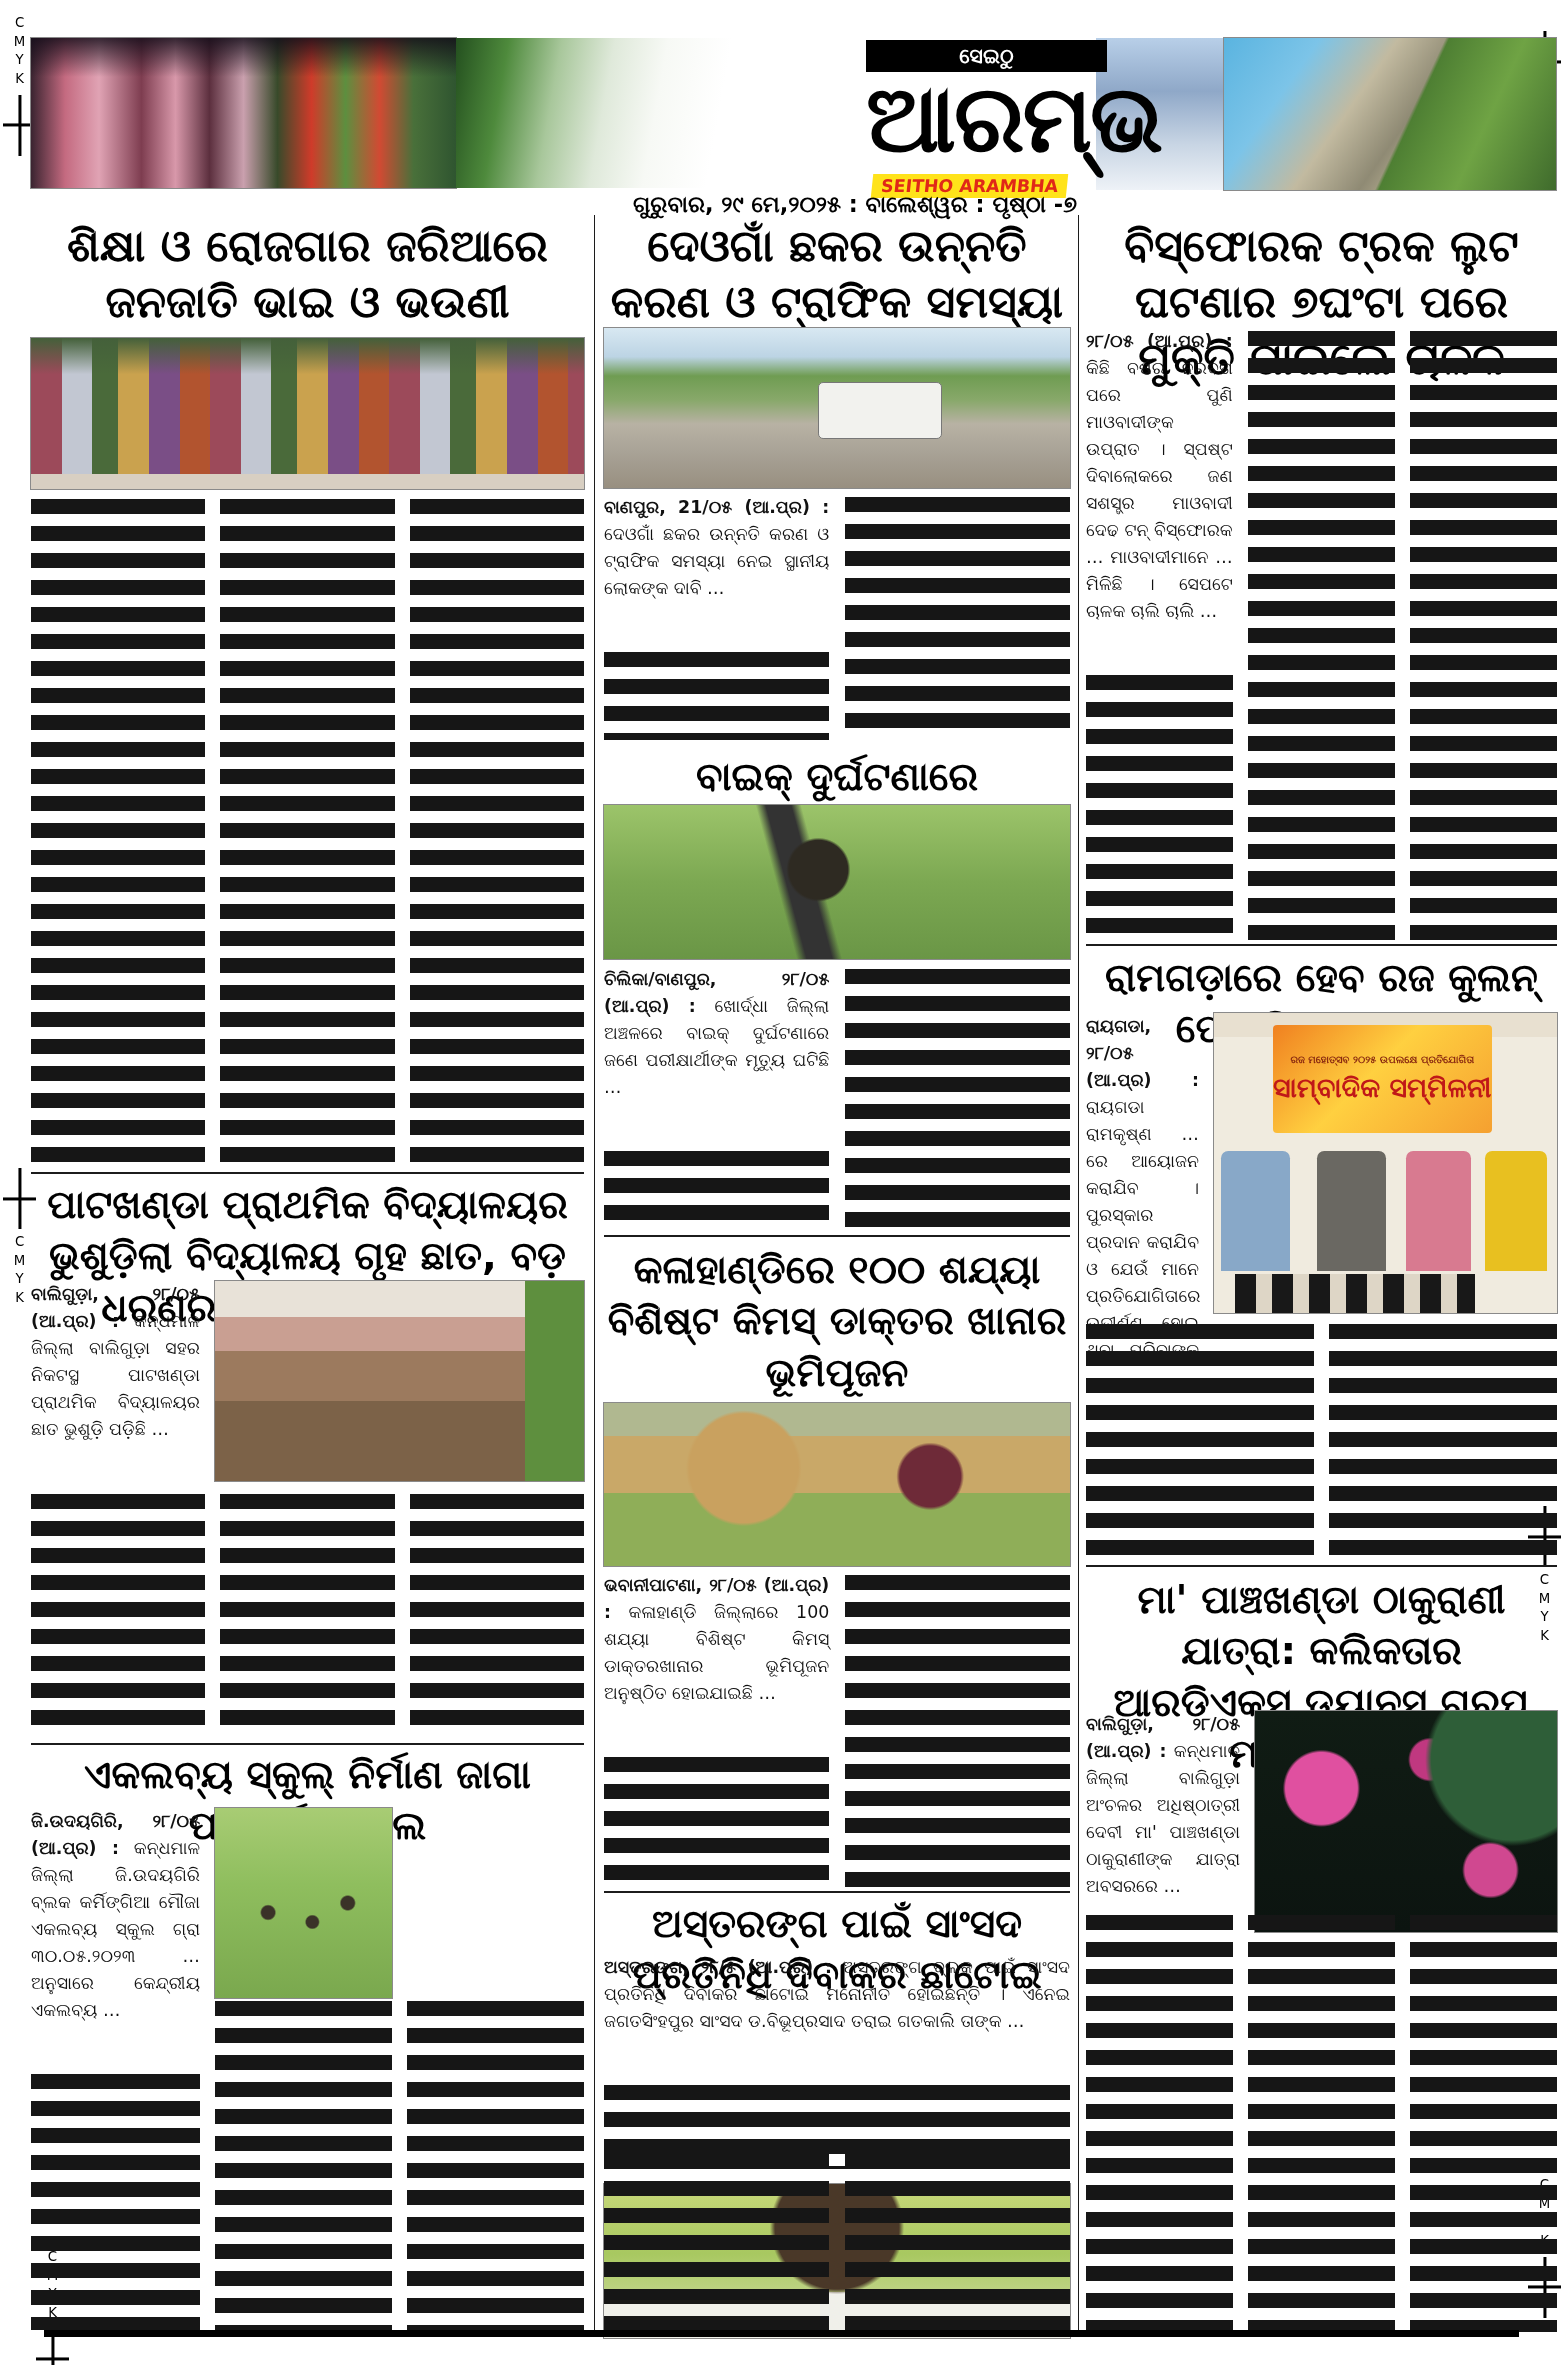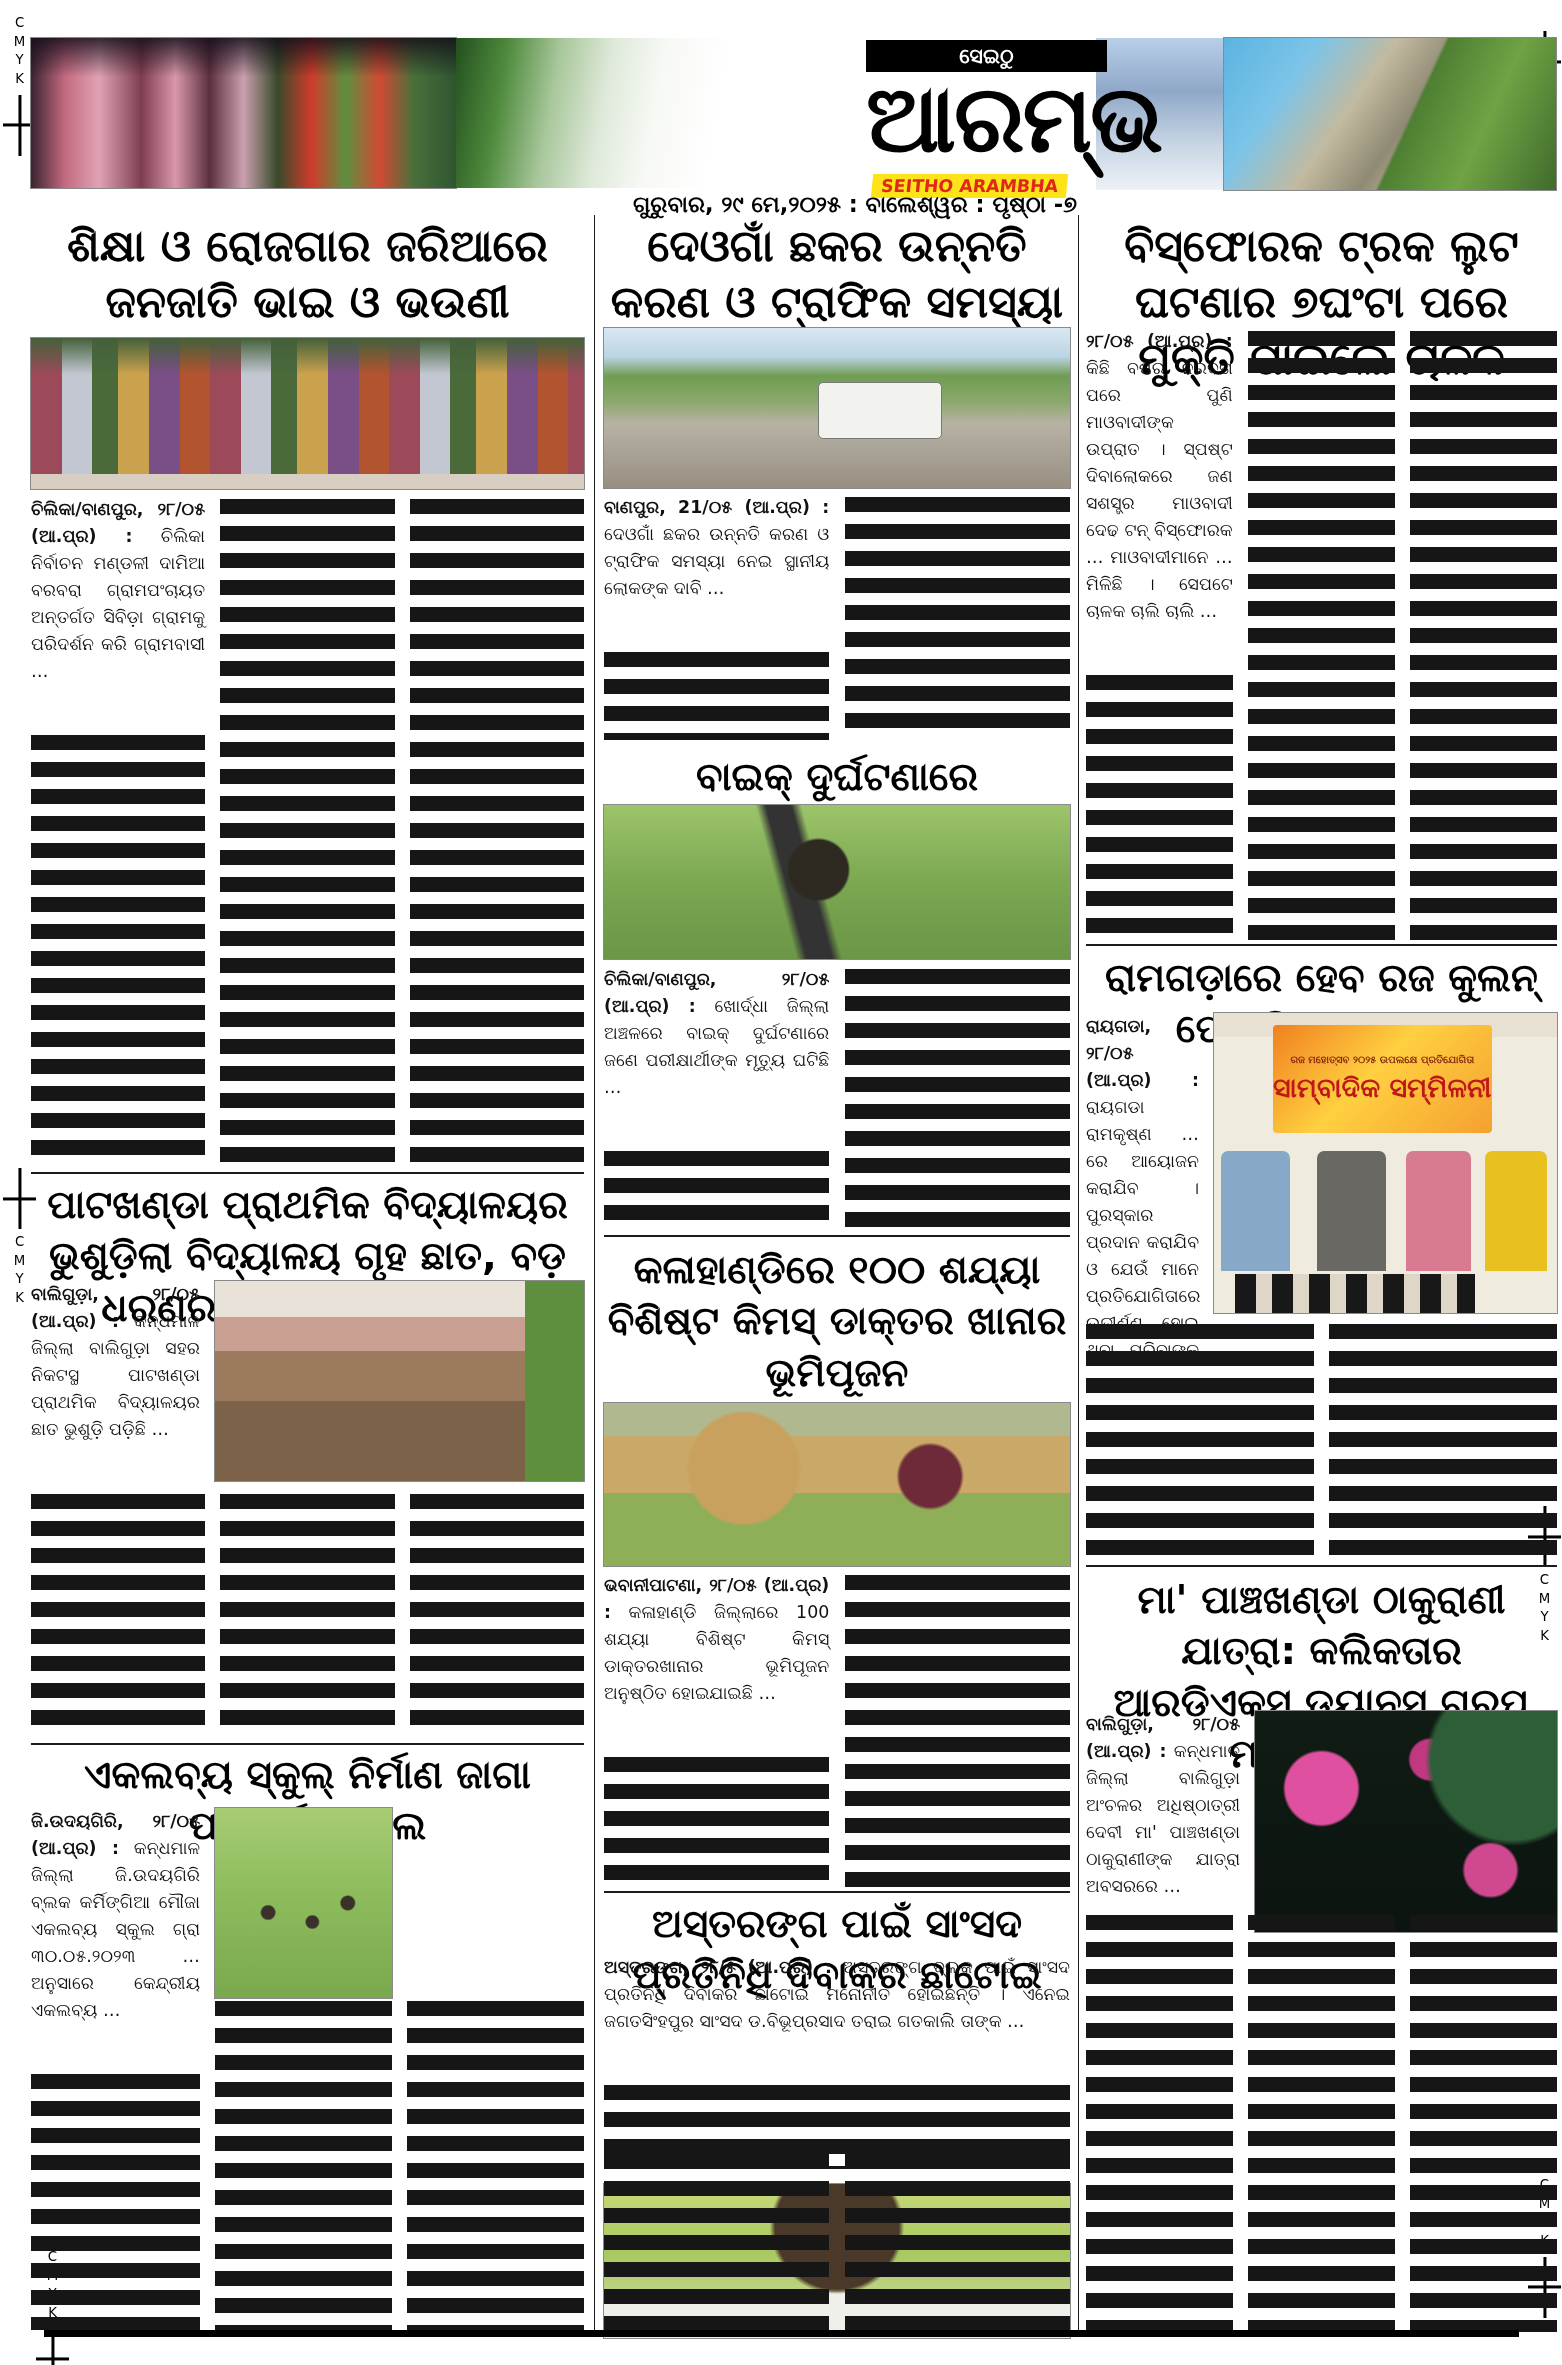--- a/index.html
+++ b/index.html
@@ -130,22 +130,20 @@
   </div>
   <div class="abs dateline-bar">ଗୁରୁବାର, ୨୯ ମେ,୨୦୨୫ : ବାଲେଶ୍ୱର : ପୃଷ୍ଠା -୭</div>
 
   <div class="vrule" style="left:594px;top:215px;height:2118px;"></div>
   <div class="vrule" style="left:1078px;top:215px;height:2118px;"></div>
 
   <div class="abs h-top" style="left:31px;top:218px;width:553px;">ଶିକ୍ଷା ଓ ରୋଜଗାର ଜରିଆରେ ଜନଜାତି ଭାଇ ଓ ଭଉଣୀ ମାନଙ୍କୁ ସଶକ୍ତ କରିବା ଲକ୍ଷ୍ୟ ନେଇ ଆମେ ଆଗକୁ ବଢୁଛୁ</div>
   <div class="photo ph-crowd" style="left:31px;top:338px;width:553px;height:151px;"></div>
   <div class="cols" style="left:31px;top:496px;width:553px;height:668px;">
     <div class="col body-text">
-      <p class="lead"><span class="dl">ଚିଲିକା/ବାଣପୁର, ୨୮/୦୫ (ଆ.ପ୍ର) :</span>
-      <span>ଚିଲିକା ନିର୍ବାଚନ ମଣ୍ଡଳୀ ଦାମିଆ ବରବରା ଗ୍ରାମପଂଚାୟତ ଅନ୍ତର୍ଗତ ସିବିଡ଼ା ଗ୍ରାମକୁ ପରିଦର୍ଶନ କରି ଗ୍ରାମବାସୀ …</span></p>
       <div class="fill"></div>
     </div>
     <div class="col">
         <div class="fill"></div>
       </div>
     <div class="col">
         <div class="fill"></div>
       </div>
   </div>
 

